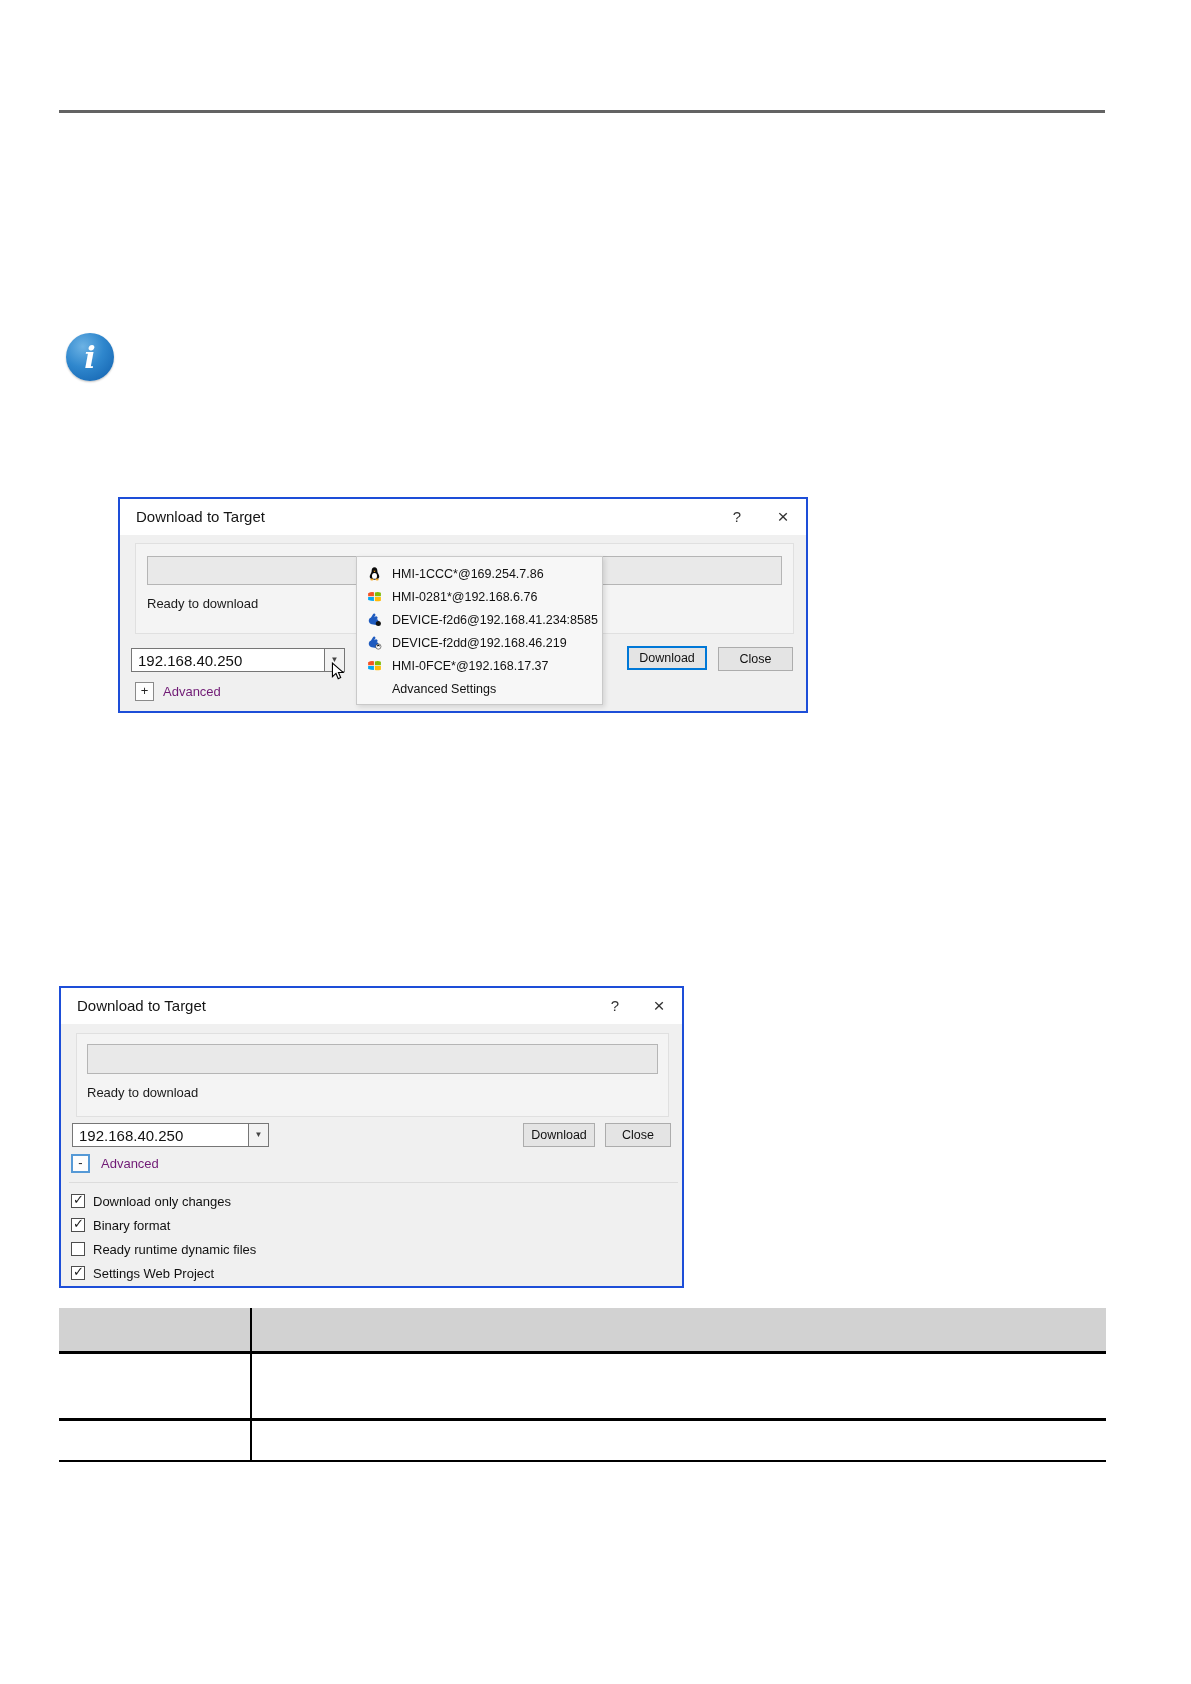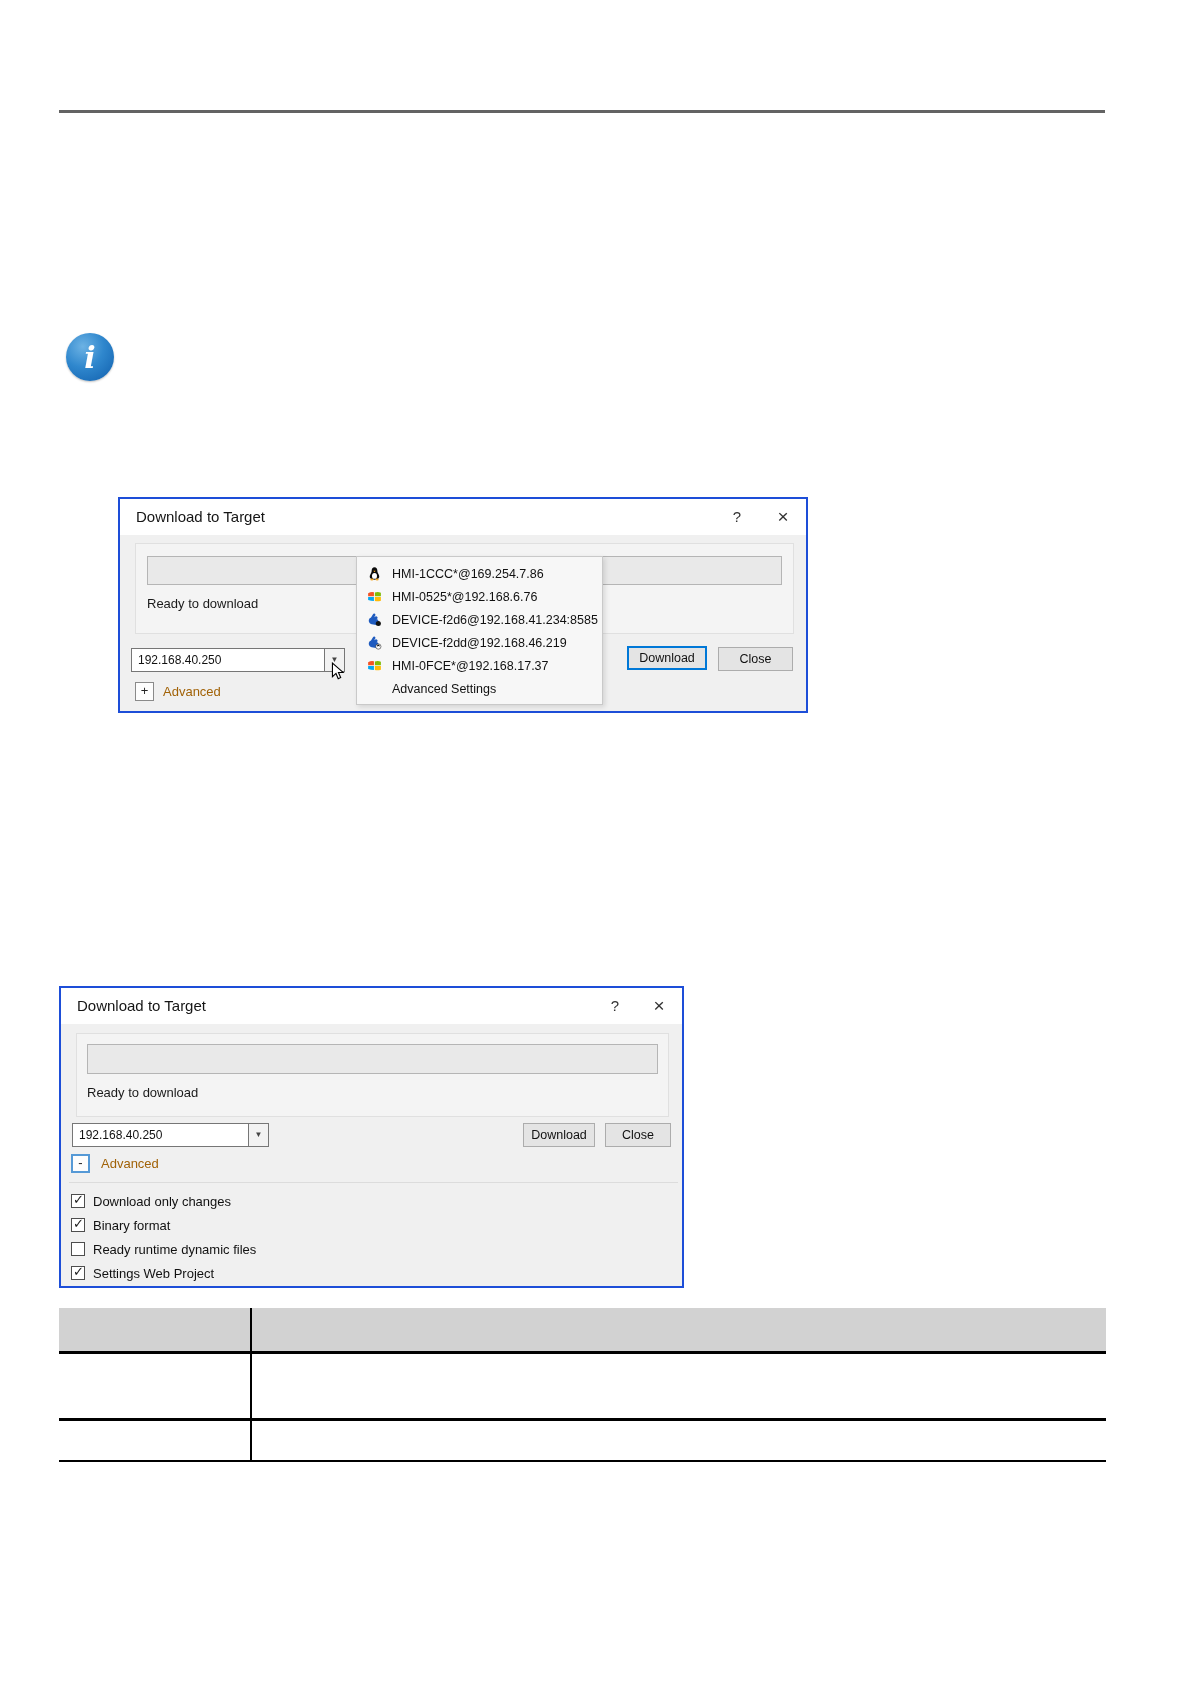--- a/index.html
+++ b/index.html
@@ -22,32 +22,32 @@
   .cap-btn { position:absolute; top:0; height:36px; width:26px; text-align:center; line-height:36px;
              color:#333; background:transparent; border:none; font-size:15px; cursor:default; }
   .cap-close { font-size:19px; font-weight:300; }
 
   .groupbox { position:absolute; background:#f4f4f4; border:1px solid #e0e0e0; }
   .progress { position:absolute; background:#e9e9e9; border:1px solid #b5b5b5; }
   .status-text { position:absolute; font-size:13px; color:#1a1a1a; }
 
   .combo { position:absolute; height:24px; background:#fff; border:1px solid #767676; }
   .combo input { width:100%; height:100%; border:none; background:transparent; outline:none;
-                 font-family:"Liberation Sans", sans-serif; font-size:12px; padding:0 6px; color:#111; }
+                 font-family:"Liberation Sans", sans-serif; font-size:15px; padding:0 6px; color:#111; }
   .combo-arrow { position:absolute; height:24px; width:21px; background:#f2f2f2; border:1px solid #767676;
                  font-size:8px; color:#444; text-align:center; line-height:22px; cursor:default; }
 
   .btn { position:absolute; height:24px; background:#e4e4e4; border:1px solid #acacac;
          font-family:"Liberation Sans", sans-serif; font-size:12.5px; color:#111; text-align:center; cursor:default; }
   .btn.default { border:2px solid #0078d7; }
 
   .adv-btn { position:absolute; width:19px; height:19px; background:#fdfdfd; border:1px solid #8a8a8a;
              font-size:13px; line-height:16px; text-align:center; color:#222; cursor:default; }
   .adv-btn.expanded { border:2px solid #5599d6; line-height:14px; }
-  .adv-label { position:absolute; line-height:19px; font-size:13px; color:#a16207; }
+  .adv-label { position:absolute; line-height:19px; font-size:13px; color:#701a75; }
 
   
   .popup { position:absolute; background:#f7f7f7; border:1px solid #c9c9c9;
            box-shadow:2px 2px 5px rgba(0,0,0,.12); padding-top:5px; }
   .popup-row { display:flex; align-items:center; height:23px; padding-left:10px; gap:10px; }
   .popup-row .p-icon { width:15px; height:15px; flex:0 0 15px; }
   .popup-row .p-label { font-size:12.5px; color:#111; white-space:nowrap; }
 
   
   .separator { position:absolute; height:1px; background:#dcdcdc; }
@@ -116,21 +116,21 @@
 
       <div class="popup-row">
         <span class="p-icon">
           <svg viewBox="0 0 16 16" width="15" height="15">
             <path fill="#f35325" d="M1.2 4.4Q4.2 2.8 7.4 3.5v4.1H1.2z"></path>
             <path fill="#81bc06" d="M8.4 3.7Q11.6 2.6 14.8 3.9v3.7H8.4z"></path>
             <path fill="#05a6f0" d="M1.2 8.6h6.2v4.2Q4.2 12.6 1.2 11.7z"></path>
             <path fill="#ffba08" d="M8.4 8.6h6.4v3.8Q11.6 13.6 8.4 12.8z"></path>
           </svg>
         </span>
-        <span class="p-label">HMI-0525*@192.168.6.76</span>
+        <span class="p-label">HMI-0281*@192.168.6.76</span>
       </div>
 
       <div class="popup-row">
         <span class="p-icon">
           <svg viewBox="0 0 16 16" width="15" height="15">
             <path fill="#1f5bbf" d="M3.1 6.3C1.9 7.5 1.5 9.3 2.3 11c.5 1.1 1.5 1.9 2.8 2.1l4.6.7c.9.1 1.6-.5 1.7-1.3.1-.8-.4-1.5-1.2-1.6l.9-.3c.8-.3 1.2-1.1.9-1.9-.3-.7-1-1.1-1.8-1l.5-.4c.7-.5.8-1.4.3-2.1-.5-.6-1.3-.8-2-.4l-1.4.9 1.2-2c.4-.7.2-1.5-.5-1.9-.7-.4-1.5-.2-1.9.5L4.1 6.1z"></path>
             <circle cx="12.1" cy="12.3" r="2.7" fill="#111"></circle>
           </svg>
         </span>
         <span class="p-label">DEVICE-f2d6@192.168.41.234:8585</span>

